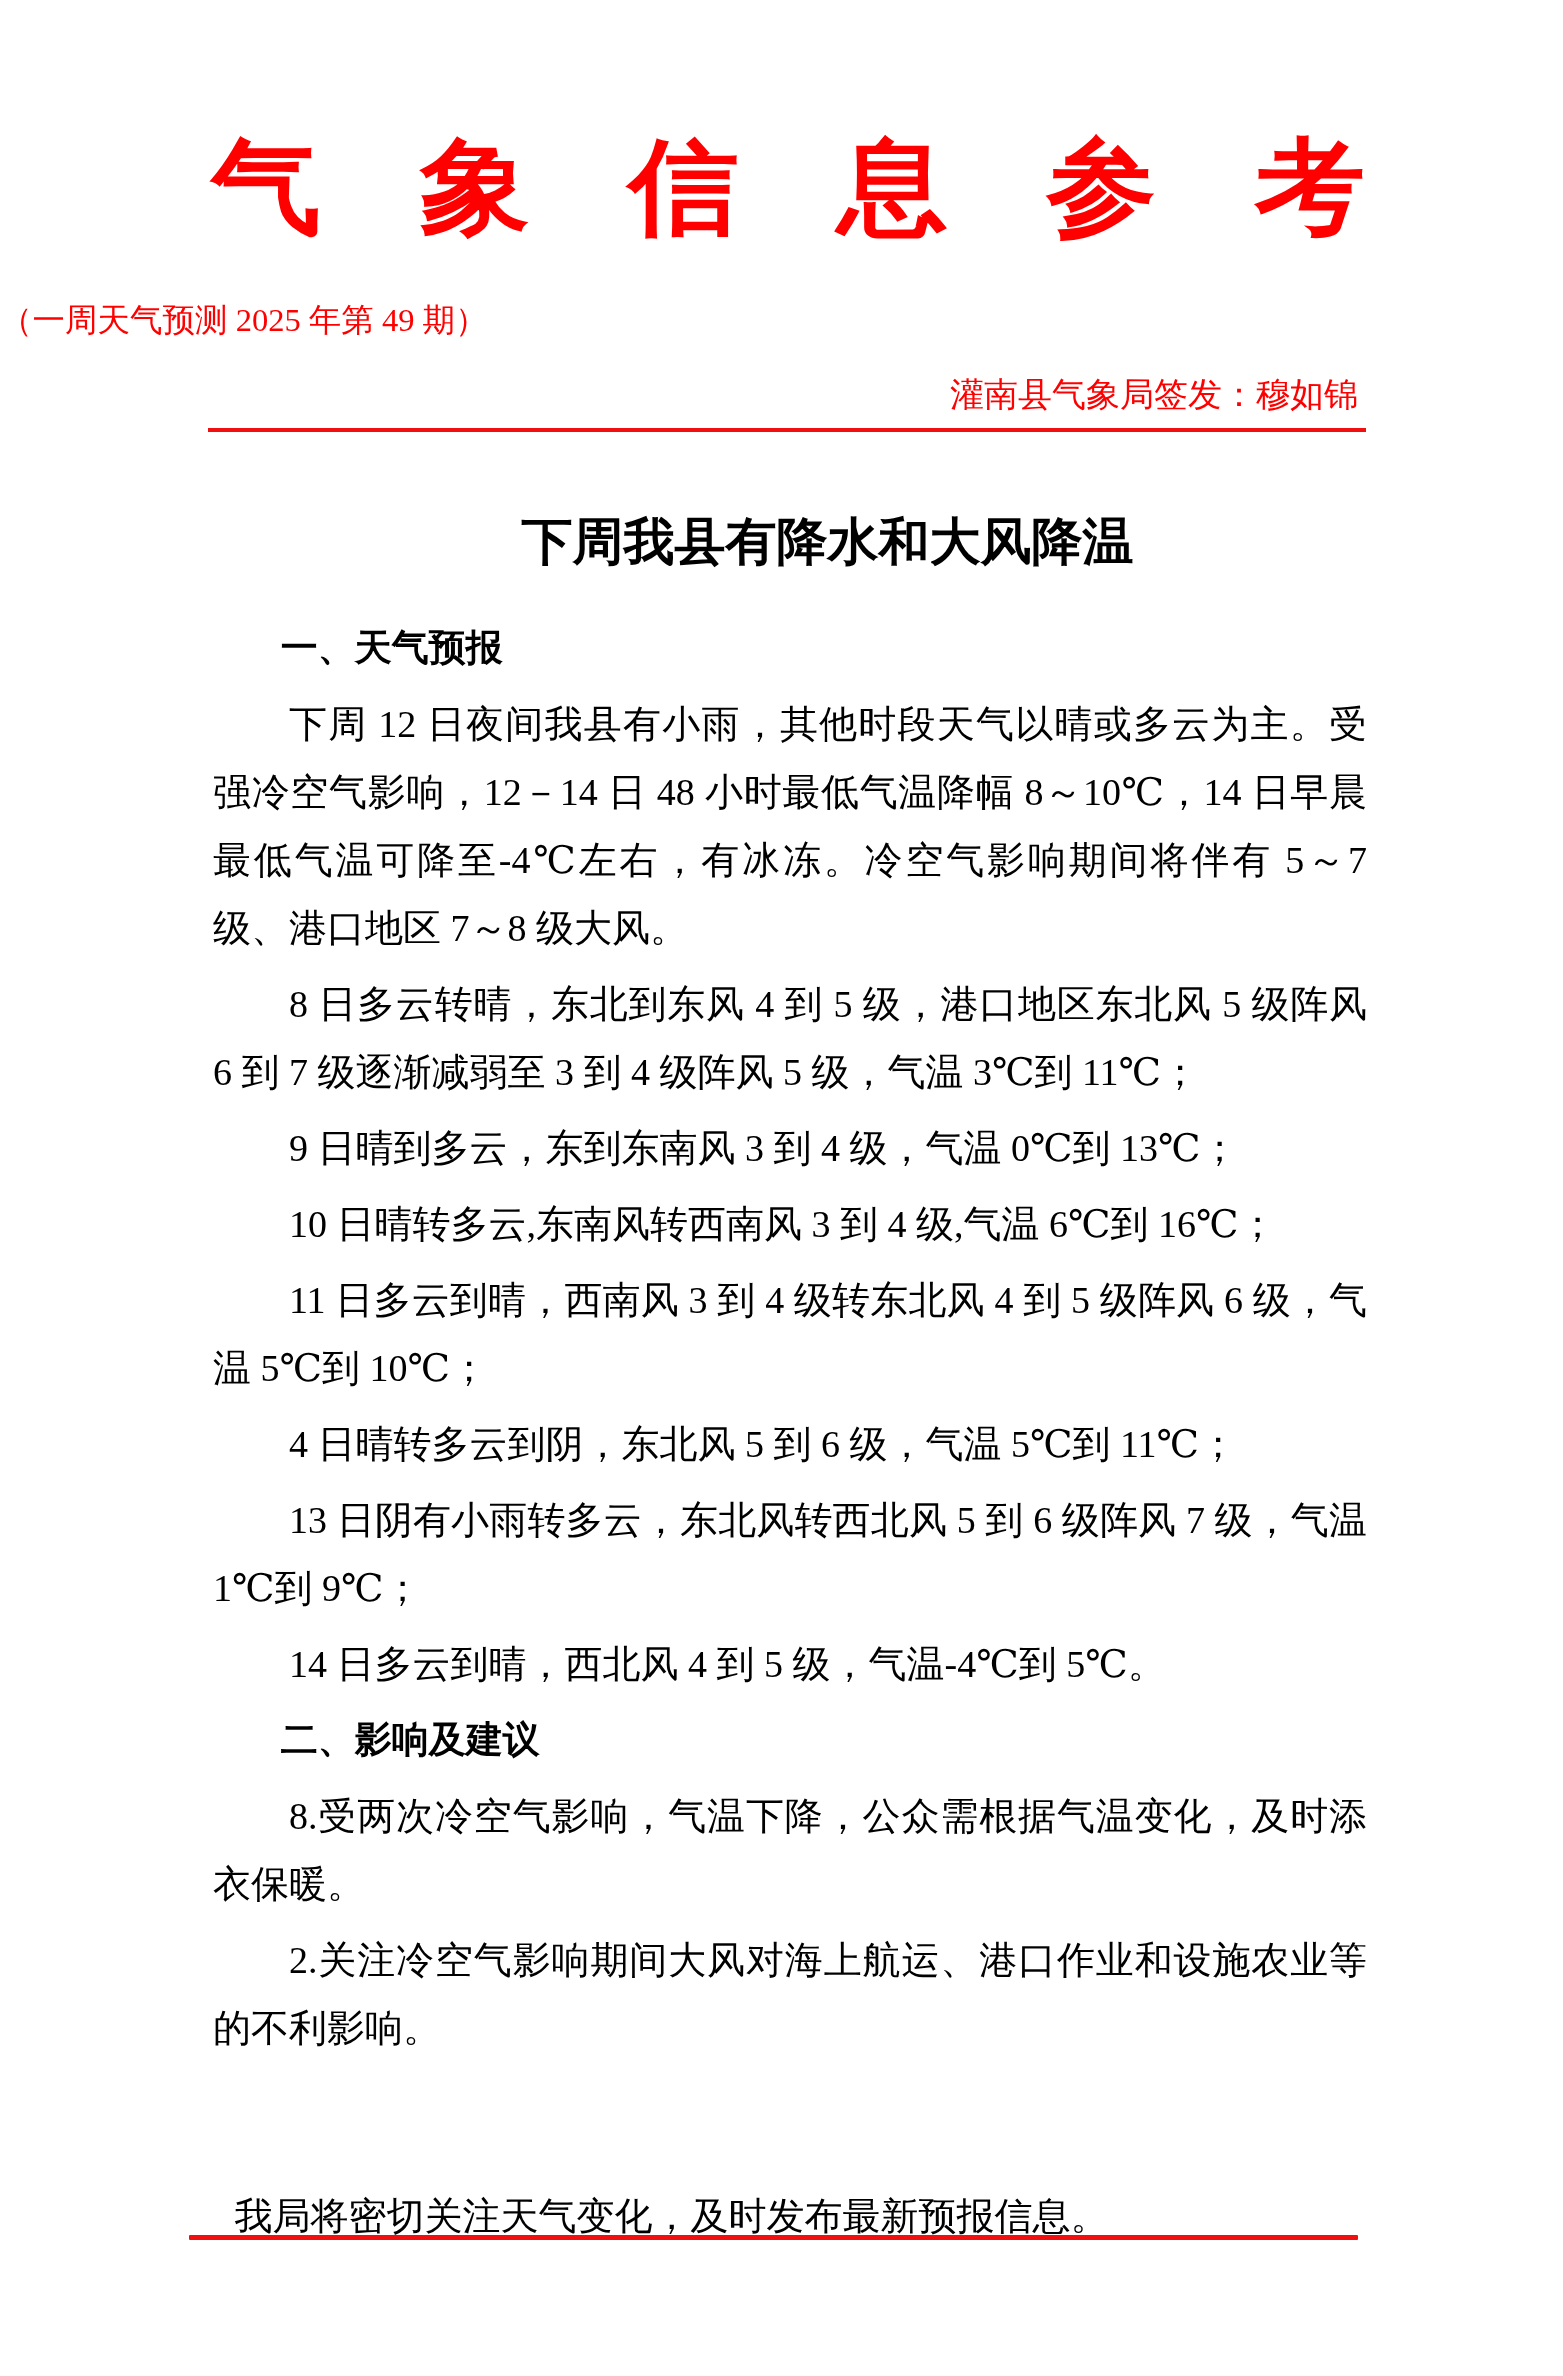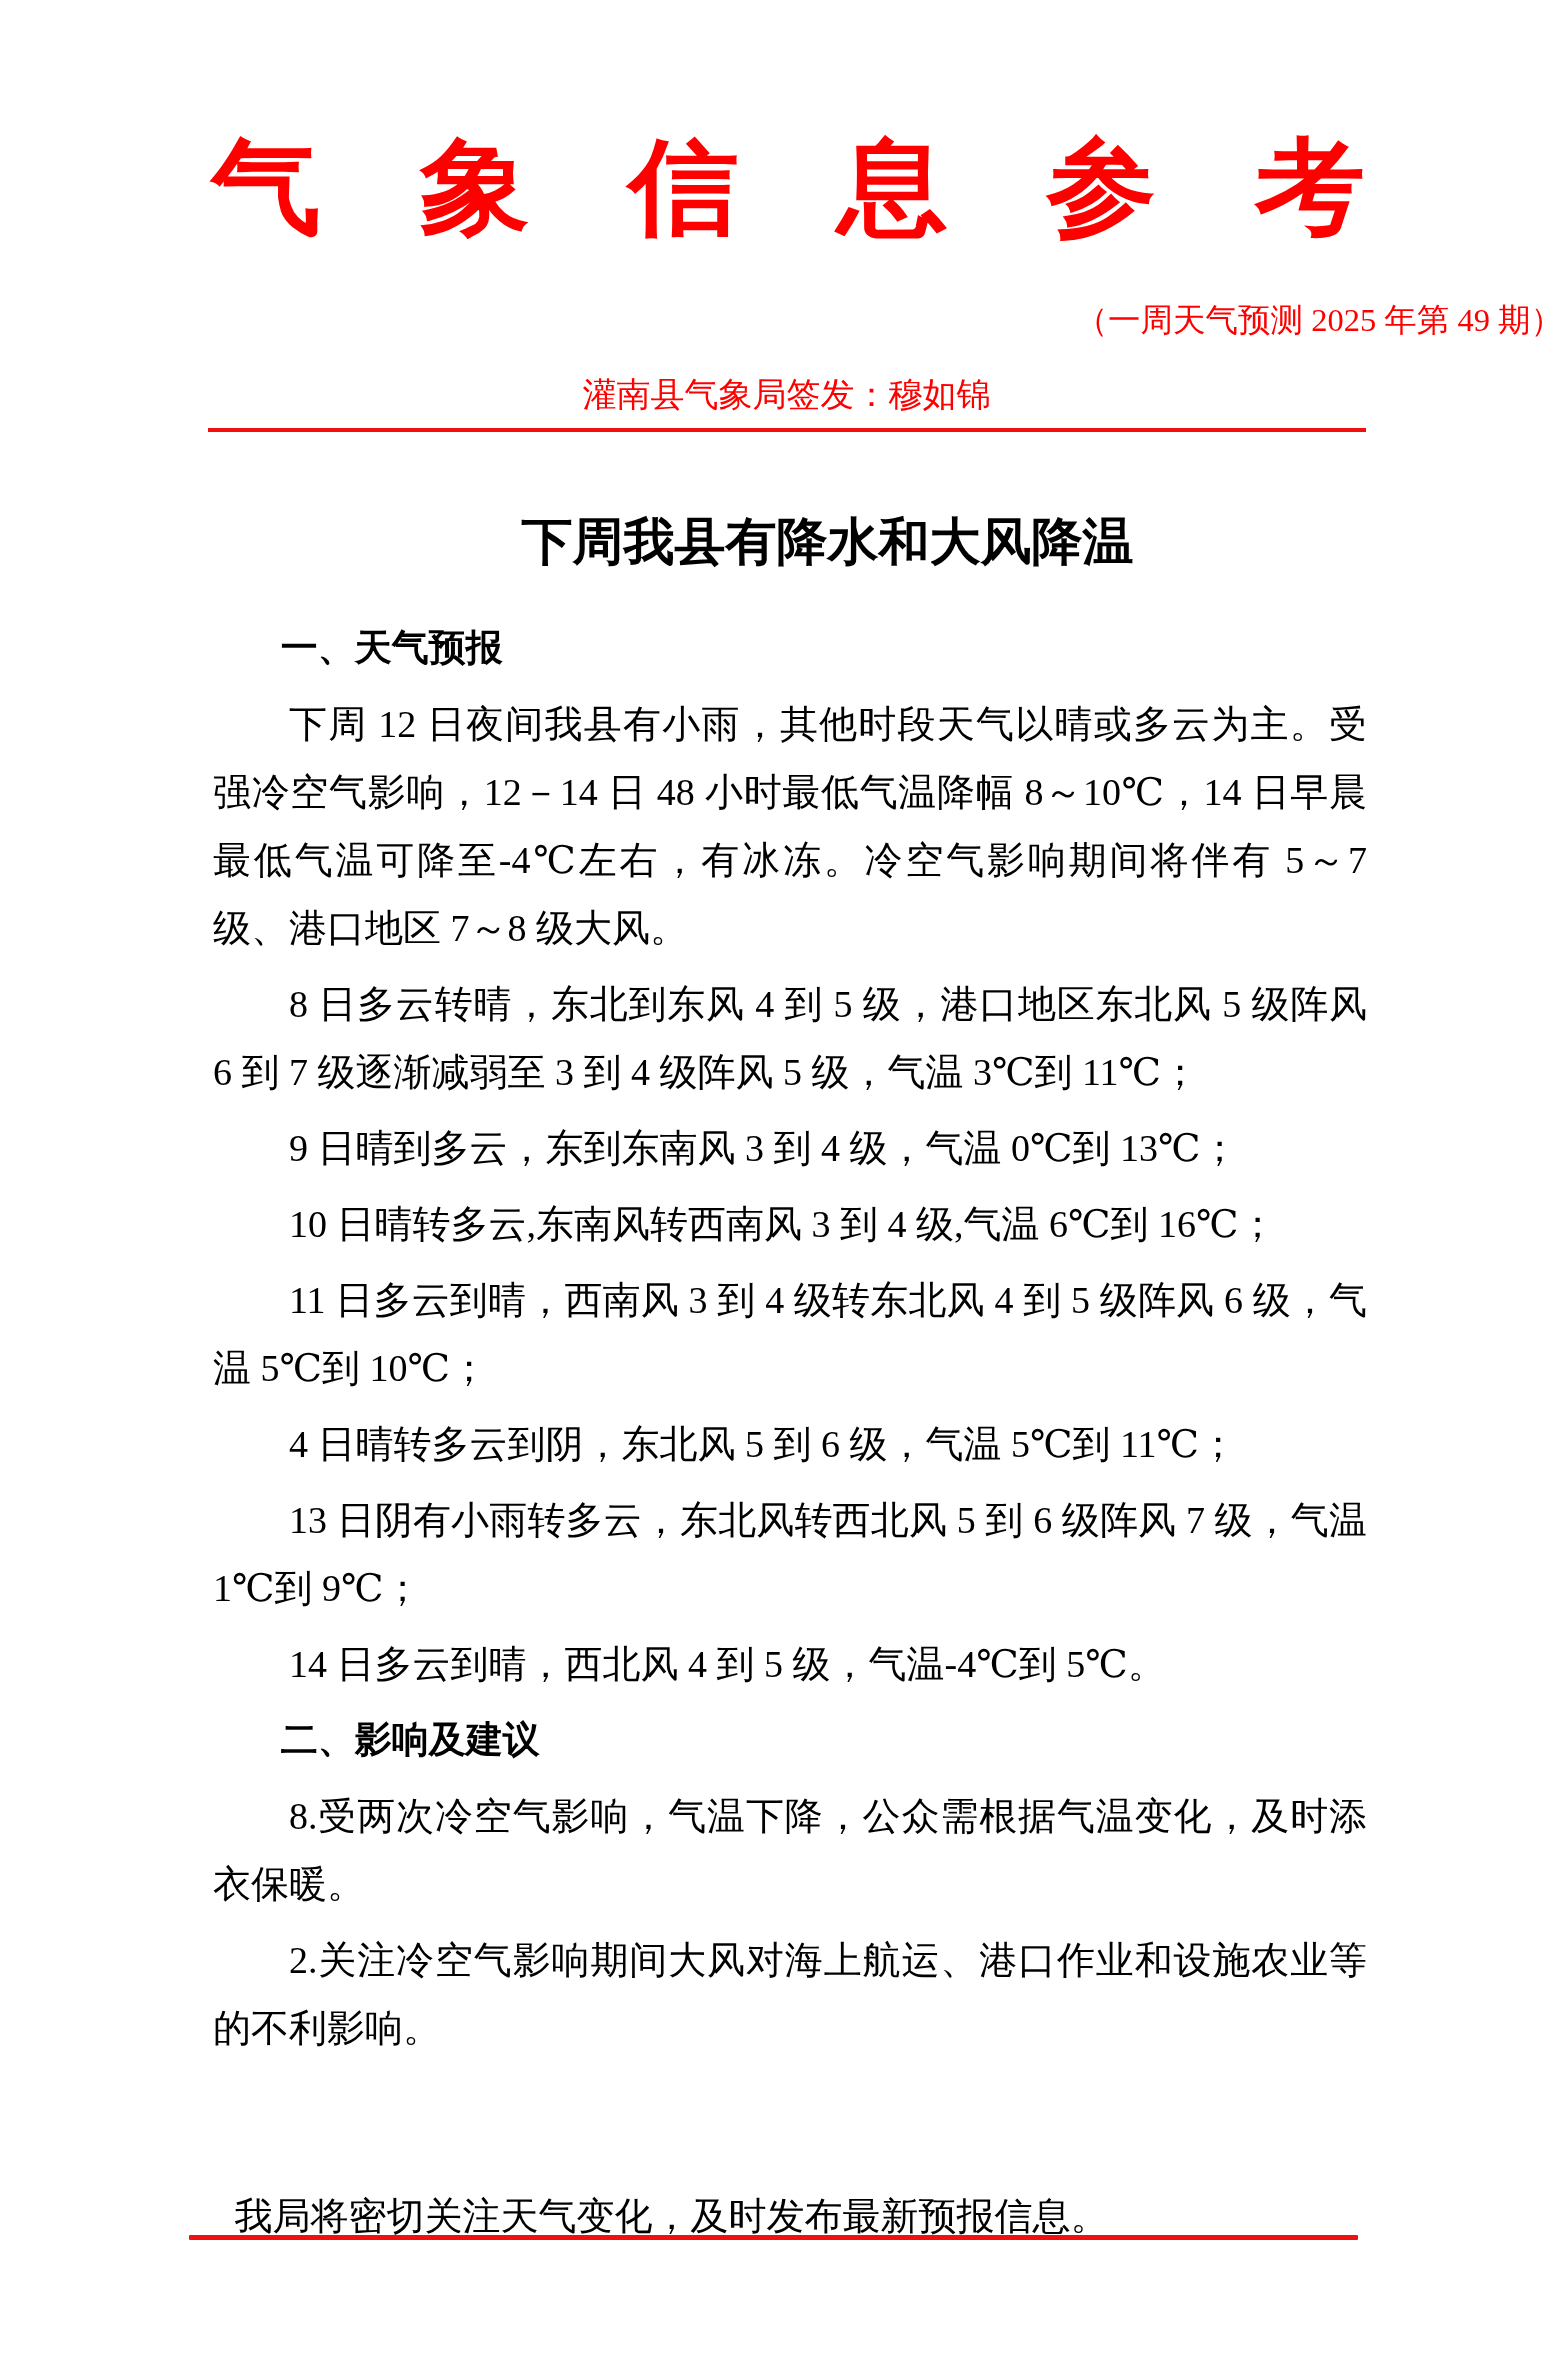--- a/index.html
+++ b/index.html
@@ -35,33 +35,33 @@
     width: 138px;
     text-align: center;
     transform: scaleY(0.95);
     letter-spacing: 0;
   }
   .issue-line {
     position: absolute;
     left: 0;
     width: 1563px;
     top: 299px;
-    text-align: right;
+    text-align: left;
     color: #ff0000;
     font-size: 32.5px;
     line-height: 43px;
     font-family: "Liberation Serif", "DejaVu Serif", serif;
   }
   .meta-row {
     position: absolute;
     left: 215px;
     width: 1143px;
     top: 372px;
     display: flex;
-    justify-content: center;
+    justify-content: flex-end;
     color: #ff0000;
     font-size: 34px;
     line-height: 45px;
     font-family: "Liberation Serif", "DejaVu Serif", serif;
   }
   .meta-row .date { font-weight: bold; }
   .rule-top {
     position: absolute;
     left: 208px;
     top: 428px;

